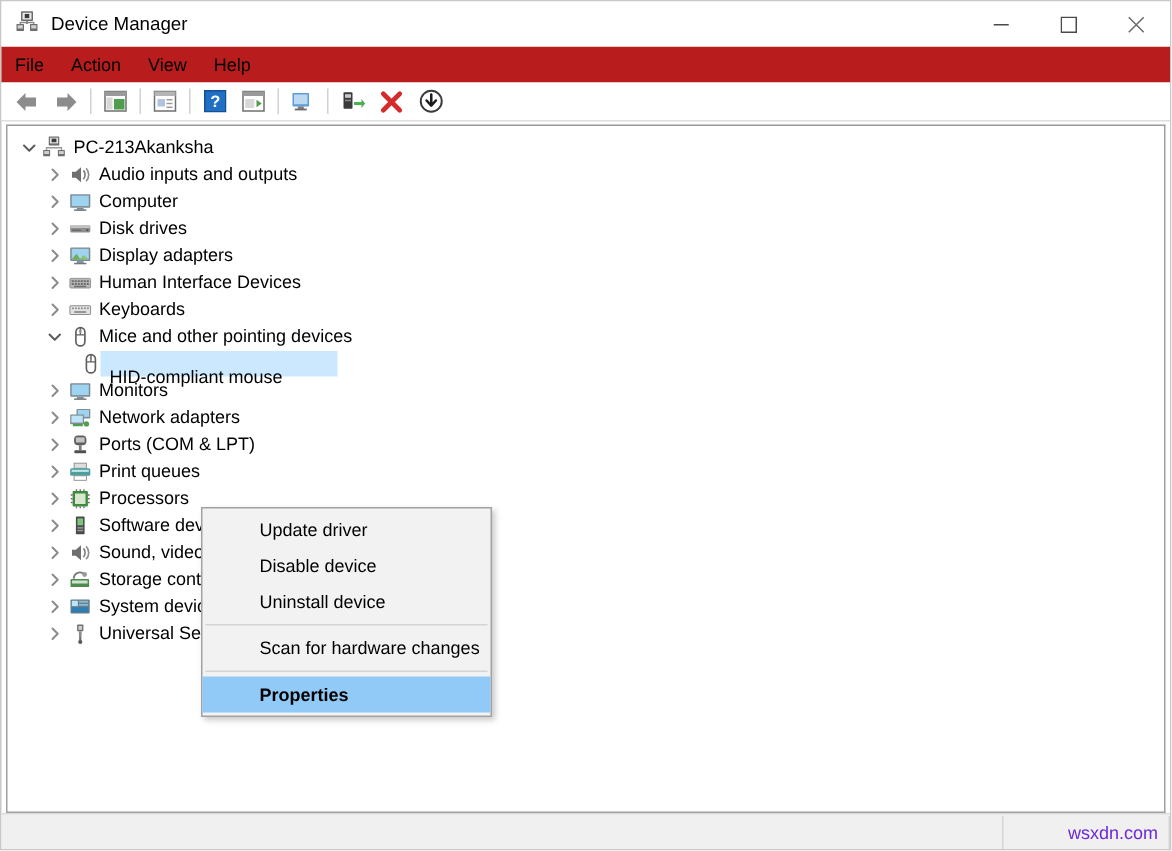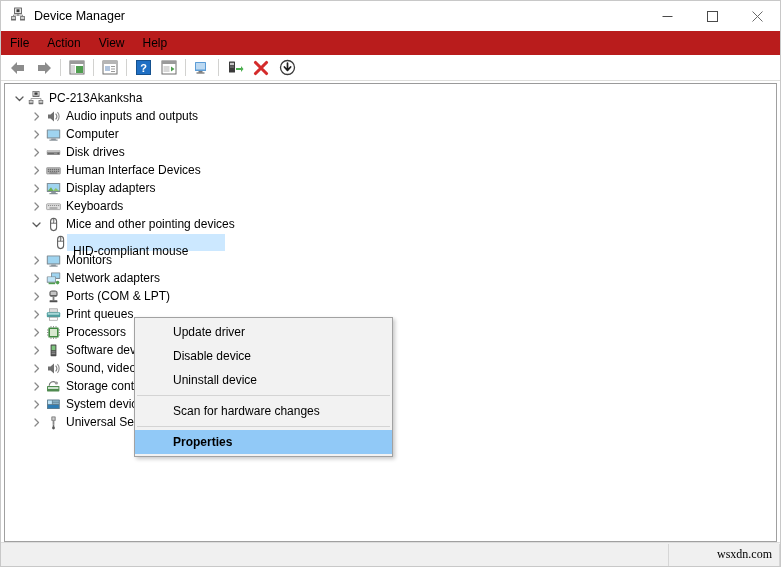--- a/index.html
+++ b/index.html
@@ -140,22 +140,22 @@
     background: #cce8ff;
     z-index: 0;
   }
   .node.selected .icon, .node.selected .label { position: relative; z-index: 1; }
   .node.selected .label { background: transparent; box-shadow: none; }
 
   
   .ctxmenu {
     position: absolute;
     left: 129px;
-    top: 233px;
-    width: 259px;
+    top: 254px;
+    width: 194px;
     background: #f2f2f2;
     border: 1px solid #a2a2a2;
     box-shadow: 2px 2px 4px rgba(0,0,0,0.22);
     padding: 2px 0;
     z-index: 50;
     font-size: 12px;
   }
   .ctx-item {
     height: 24px;
     display: flex;
@@ -192,22 +192,22 @@
     position: absolute; right: 111px; top: 1px;
   }
   .status-sep2 {
     width: 1px; height: 22px; background: #d6d6d6;
     position: absolute; right: 0px; top: 1px;
   }
   .watermark {
     position: absolute;
     right: 8px;
     font-size: 12px;
-    color: #000000;
-    font-family: Liberation Serif, serif;
+    color: #6d28d9;
+    font-family: Liberation Sans, sans-serif;
   }
 </style>
 </head>
 <body>
 
 <div id="app">
 
   <div class="titlebar">
     <div class="title-left">
       <span class="app-icon">
@@ -403,20 +403,39 @@
       </div>
 
       <div class="node level1">
         <span class="twisty">
           <svg width="9" height="9" viewBox="0 0 9 9">
               <path d="M3 1 L6.5 4.5 L3 8" stroke="#8a8a8a" stroke-width="1.3" fill="none" stroke-linecap="round" stroke-linejoin="round"></path>
             </svg>
         </span>
         <span class="icon">
           <svg width="15" height="15" viewBox="0 0 15 15">
+            <rect x="0.8" y="2" width="13.4" height="9" rx="0.6" fill="#7f8b93"></rect>
+            <rect x="1.8" y="2.9" width="11.4" height="7" fill="#9fd4f0"></rect>
+            <path d="M1.8 9.9 L5 6.2 L7.6 9.9 Z" fill="#6fae52"></path>
+            <path d="M7 9.9 L9.8 7 L13.2 9.9 Z" fill="#8cc36b"></path>
+            <rect x="5.2" y="11.1" width="4.6" height="1.2" fill="#7f8b93"></rect>
+            <rect x="3.4" y="12.2" width="8.2" height="1" fill="#6e7a82"></rect>
+          </svg>
+        </span>
+        <span class="label">Display adapters</span>
+      </div>
+
+      <div class="node level1">
+        <span class="twisty">
+          <svg width="9" height="9" viewBox="0 0 9 9">
+              <path d="M3 1 L6.5 4.5 L3 8" stroke="#8a8a8a" stroke-width="1.3" fill="none" stroke-linecap="round" stroke-linejoin="round"></path>
+            </svg>
+        </span>
+        <span class="icon">
+          <svg width="15" height="15" viewBox="0 0 15 15">
             <rect x="0.6" y="4.6" width="13.8" height="6.4" rx="0.7" fill="#b9b9b9" stroke="#8a8a8a" stroke-width="0.6"></rect>
             <g fill="#6f6f6f">
               <rect x="1.8" y="5.8" width="1.4" height="1.3"></rect>
                 <rect x="3.8" y="5.8" width="1.4" height="1.3"></rect>
               <rect x="5.8" y="5.8" width="1.4" height="1.3"></rect>
                 <rect x="7.8" y="5.8" width="1.4" height="1.3"></rect>
               <rect x="9.8" y="5.8" width="1.4" height="1.3"></rect>
                 <rect x="11.8" y="5.8" width="1.4" height="1.3"></rect>
               <rect x="1.8" y="7.7" width="1.4" height="1.3"></rect>
                 <rect x="3.8" y="7.7" width="1.4" height="1.3"></rect>
@@ -424,39 +443,20 @@
                 <rect x="7.8" y="7.7" width="1.4" height="1.3"></rect>
               <rect x="9.8" y="7.7" width="1.4" height="1.3"></rect>
                 <rect x="11.8" y="7.7" width="1.4" height="1.3"></rect>
               <rect x="3.4" y="9.5" width="8" height="1"></rect>
             </g>
           </svg>
         </span>
         <span class="label">Human Interface Devices</span>
       </div>
 
-      <div class="node level1">
-        <span class="twisty">
-          <svg width="9" height="9" viewBox="0 0 9 9">
-              <path d="M3 1 L6.5 4.5 L3 8" stroke="#8a8a8a" stroke-width="1.3" fill="none" stroke-linecap="round" stroke-linejoin="round"></path>
-            </svg>
-        </span>
-        <span class="icon">
-          <svg width="15" height="15" viewBox="0 0 15 15">
-            <rect x="0.8" y="2" width="13.4" height="9" rx="0.6" fill="#7f8b93"></rect>
-            <rect x="1.8" y="2.9" width="11.4" height="7" fill="#9fd4f0"></rect>
-            <path d="M1.8 9.9 L5 6.2 L7.6 9.9 Z" fill="#6fae52"></path>
-            <path d="M7 9.9 L9.8 7 L13.2 9.9 Z" fill="#8cc36b"></path>
-            <rect x="5.2" y="11.1" width="4.6" height="1.2" fill="#7f8b93"></rect>
-            <rect x="3.4" y="12.2" width="8.2" height="1" fill="#6e7a82"></rect>
-          </svg>
-        </span>
-        <span class="label">Display adapters</span>
-      </div>
-
 
       <div class="node level1">
         <span class="twisty">
           <svg width="9" height="9" viewBox="0 0 9 9">
               <path d="M3 1 L6.5 4.5 L3 8" stroke="#8a8a8a" stroke-width="1.3" fill="none" stroke-linecap="round" stroke-linejoin="round"></path>
             </svg>
         </span>
         <span class="icon">
           <svg width="15" height="15" viewBox="0 0 15 15">
             <rect x="0.6" y="4.8" width="13.8" height="5.8" rx="0.7" fill="#e2e2e2" stroke="#8f8f8f" stroke-width="0.7"></rect>

